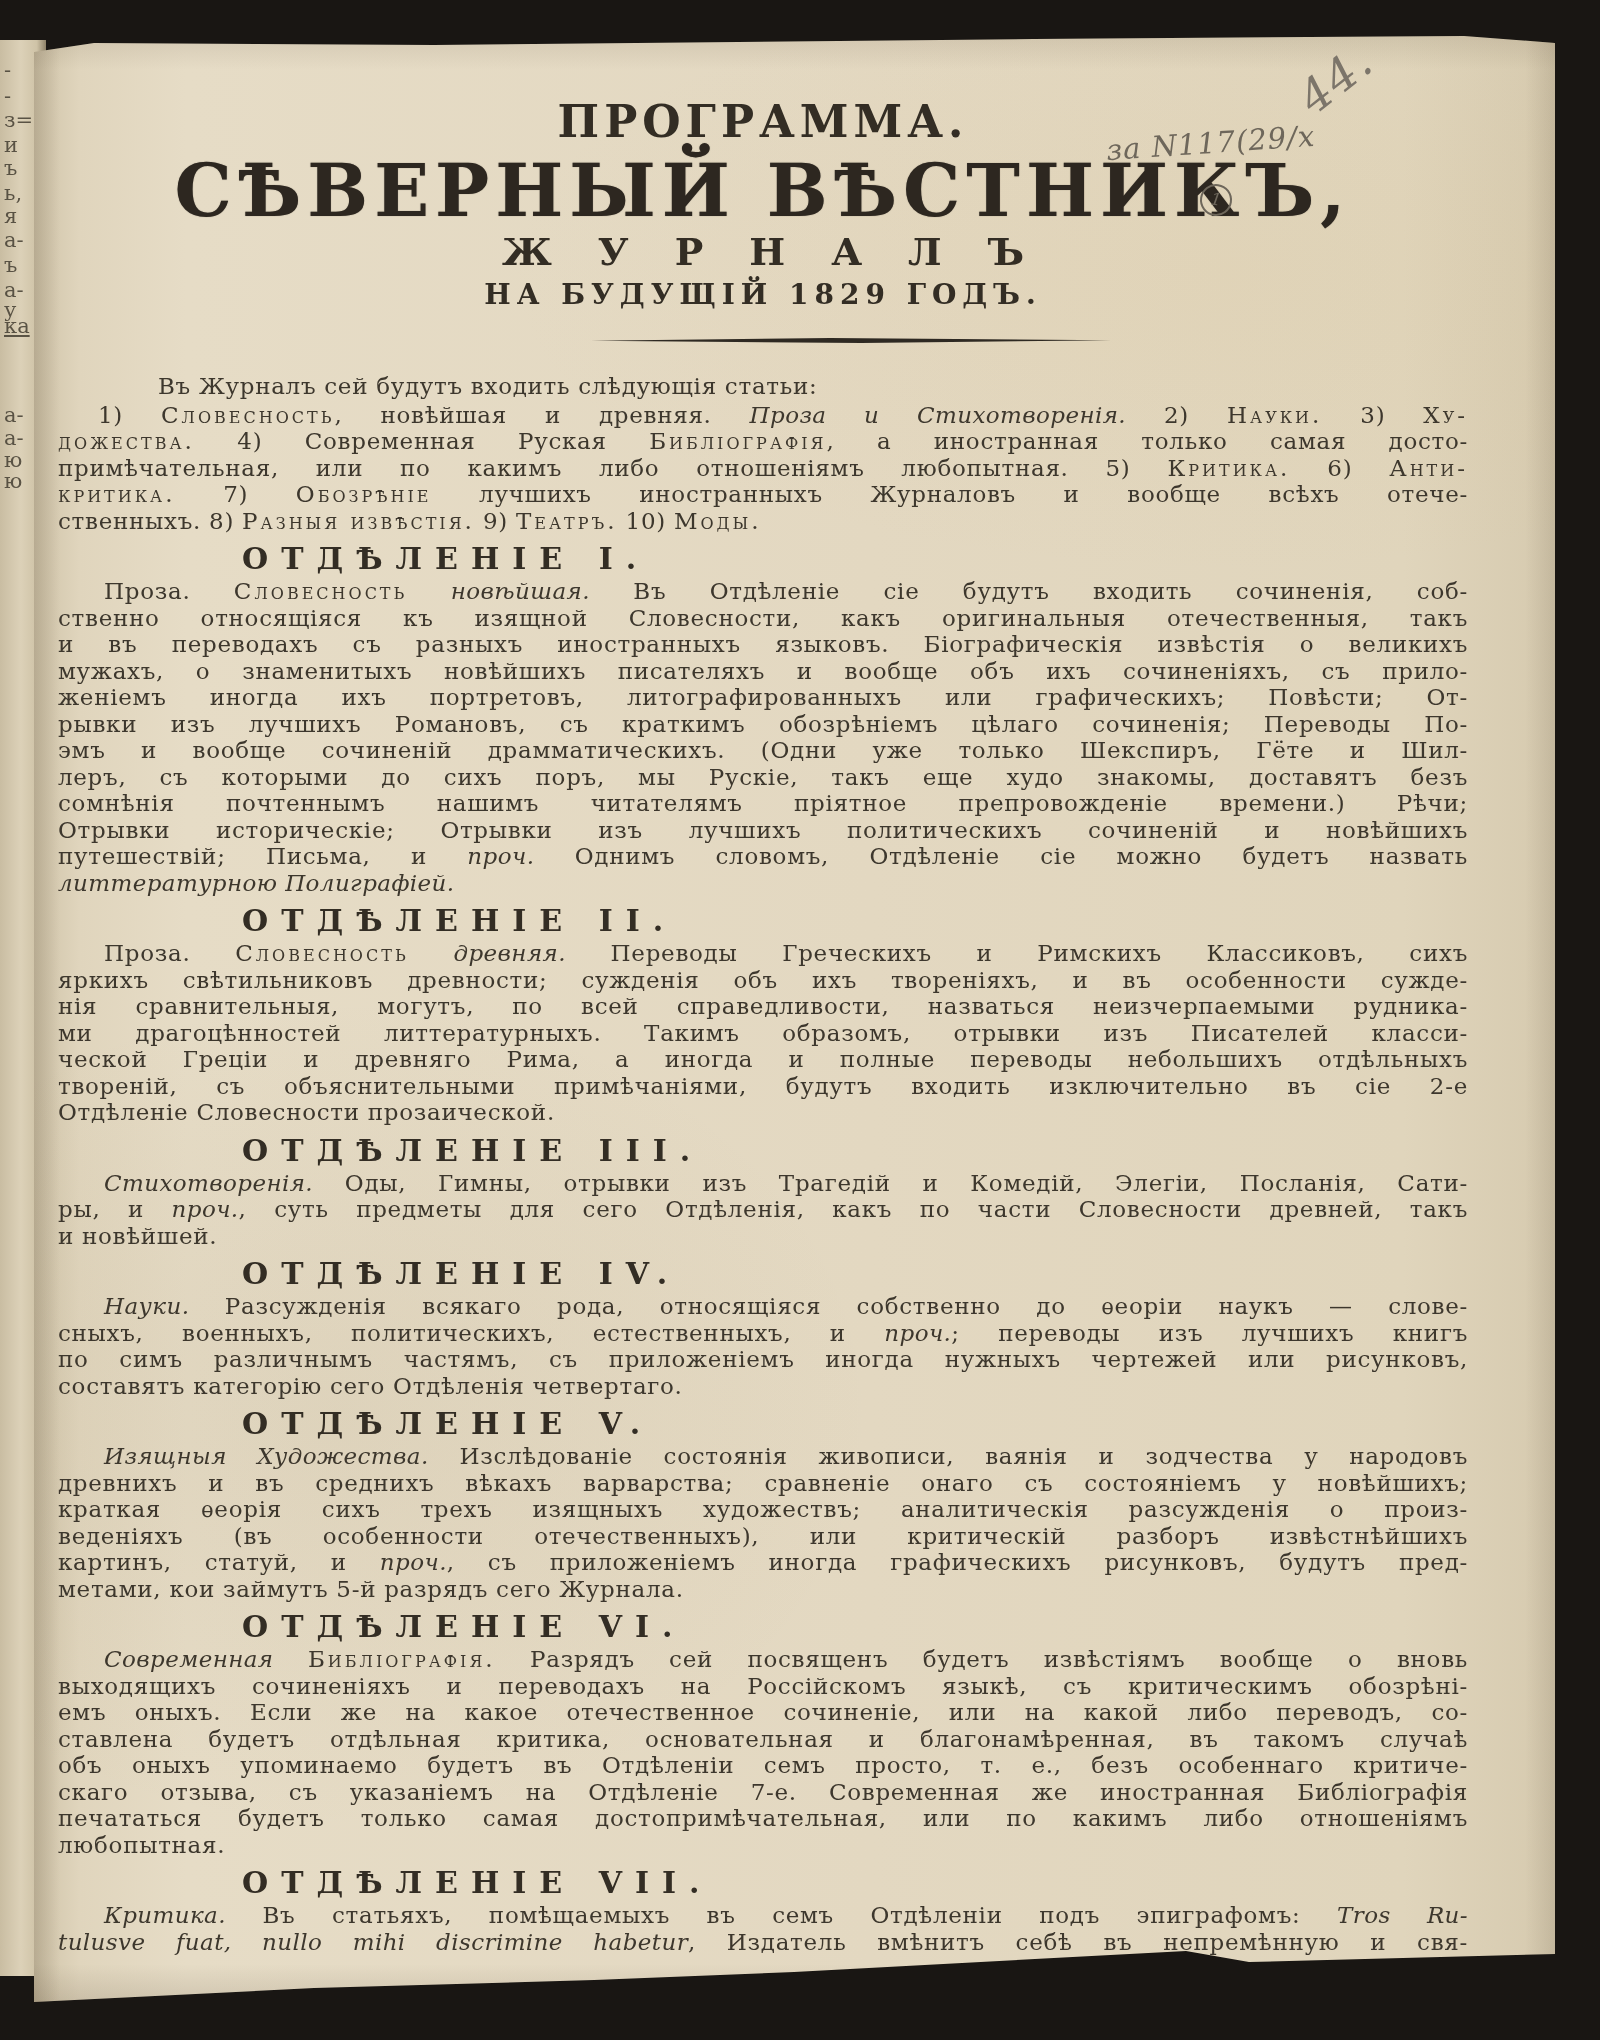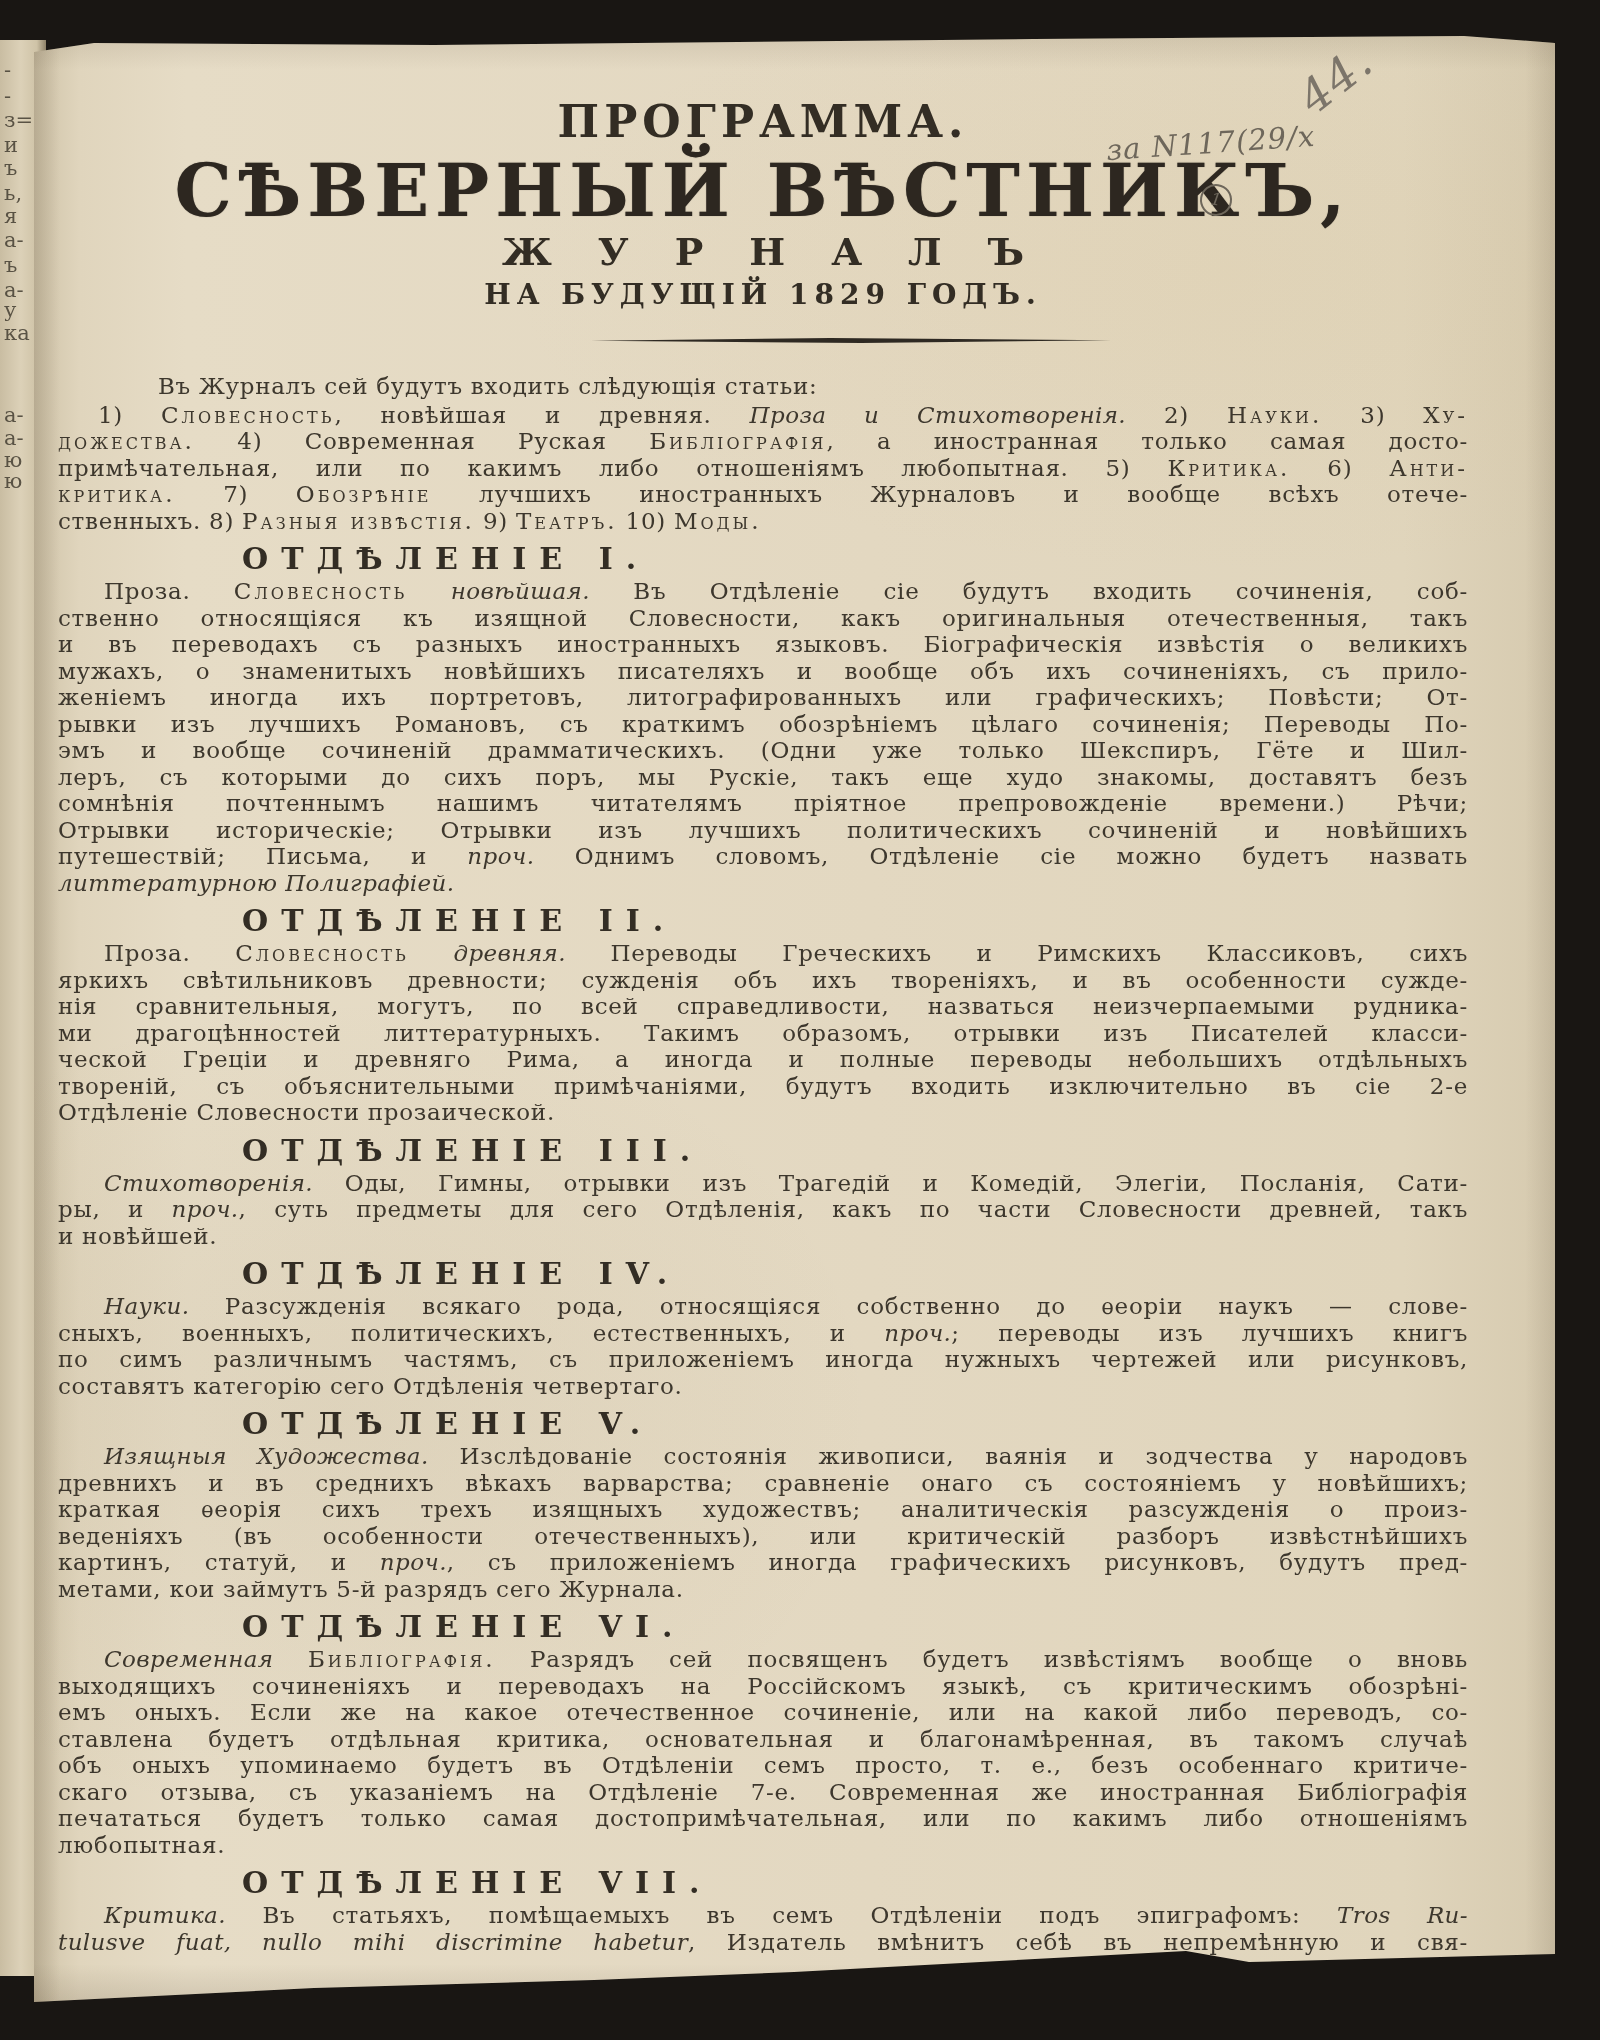--- a/index.html
+++ b/index.html
@@ -94,21 +94,21 @@
     <span class="frag" style="top: 44px;">-</span>
     <span class="frag" style="top: 68px;">з=</span>
     <span class="frag" style="top: 93px;">и</span>
     <span class="frag" style="top: 116px;">ъ</span>
     <span class="frag" style="top: 141px;">ь,</span>
     <span class="frag" style="top: 164px;">я</span>
     <span class="frag" style="top: 188px;">а-</span>
     <span class="frag" style="top: 213px;">ъ</span>
     <span class="frag" style="top: 238px;">а-</span>
     <span class="frag" style="top: 258px;">у</span>
-    <span class="frag" style="top: 281px;">ка</span>
+    <span class="frag" style="top: 274px; text-decoration: underline;">ка</span>
     <span class="frag" style="top: 363px;">а-</span>
     <span class="frag" style="top: 386px;">а-</span>
     <span class="frag" style="top: 408px;">ю</span>
     <span class="frag" style="top: 429px;">ю</span>
   </div>
 
 <div class="pencil note-corner">44.</div>
 <div class="pencil note-inventory">за N117(29/х</div>
 <div class="pencil note-circled">1</div>
 

